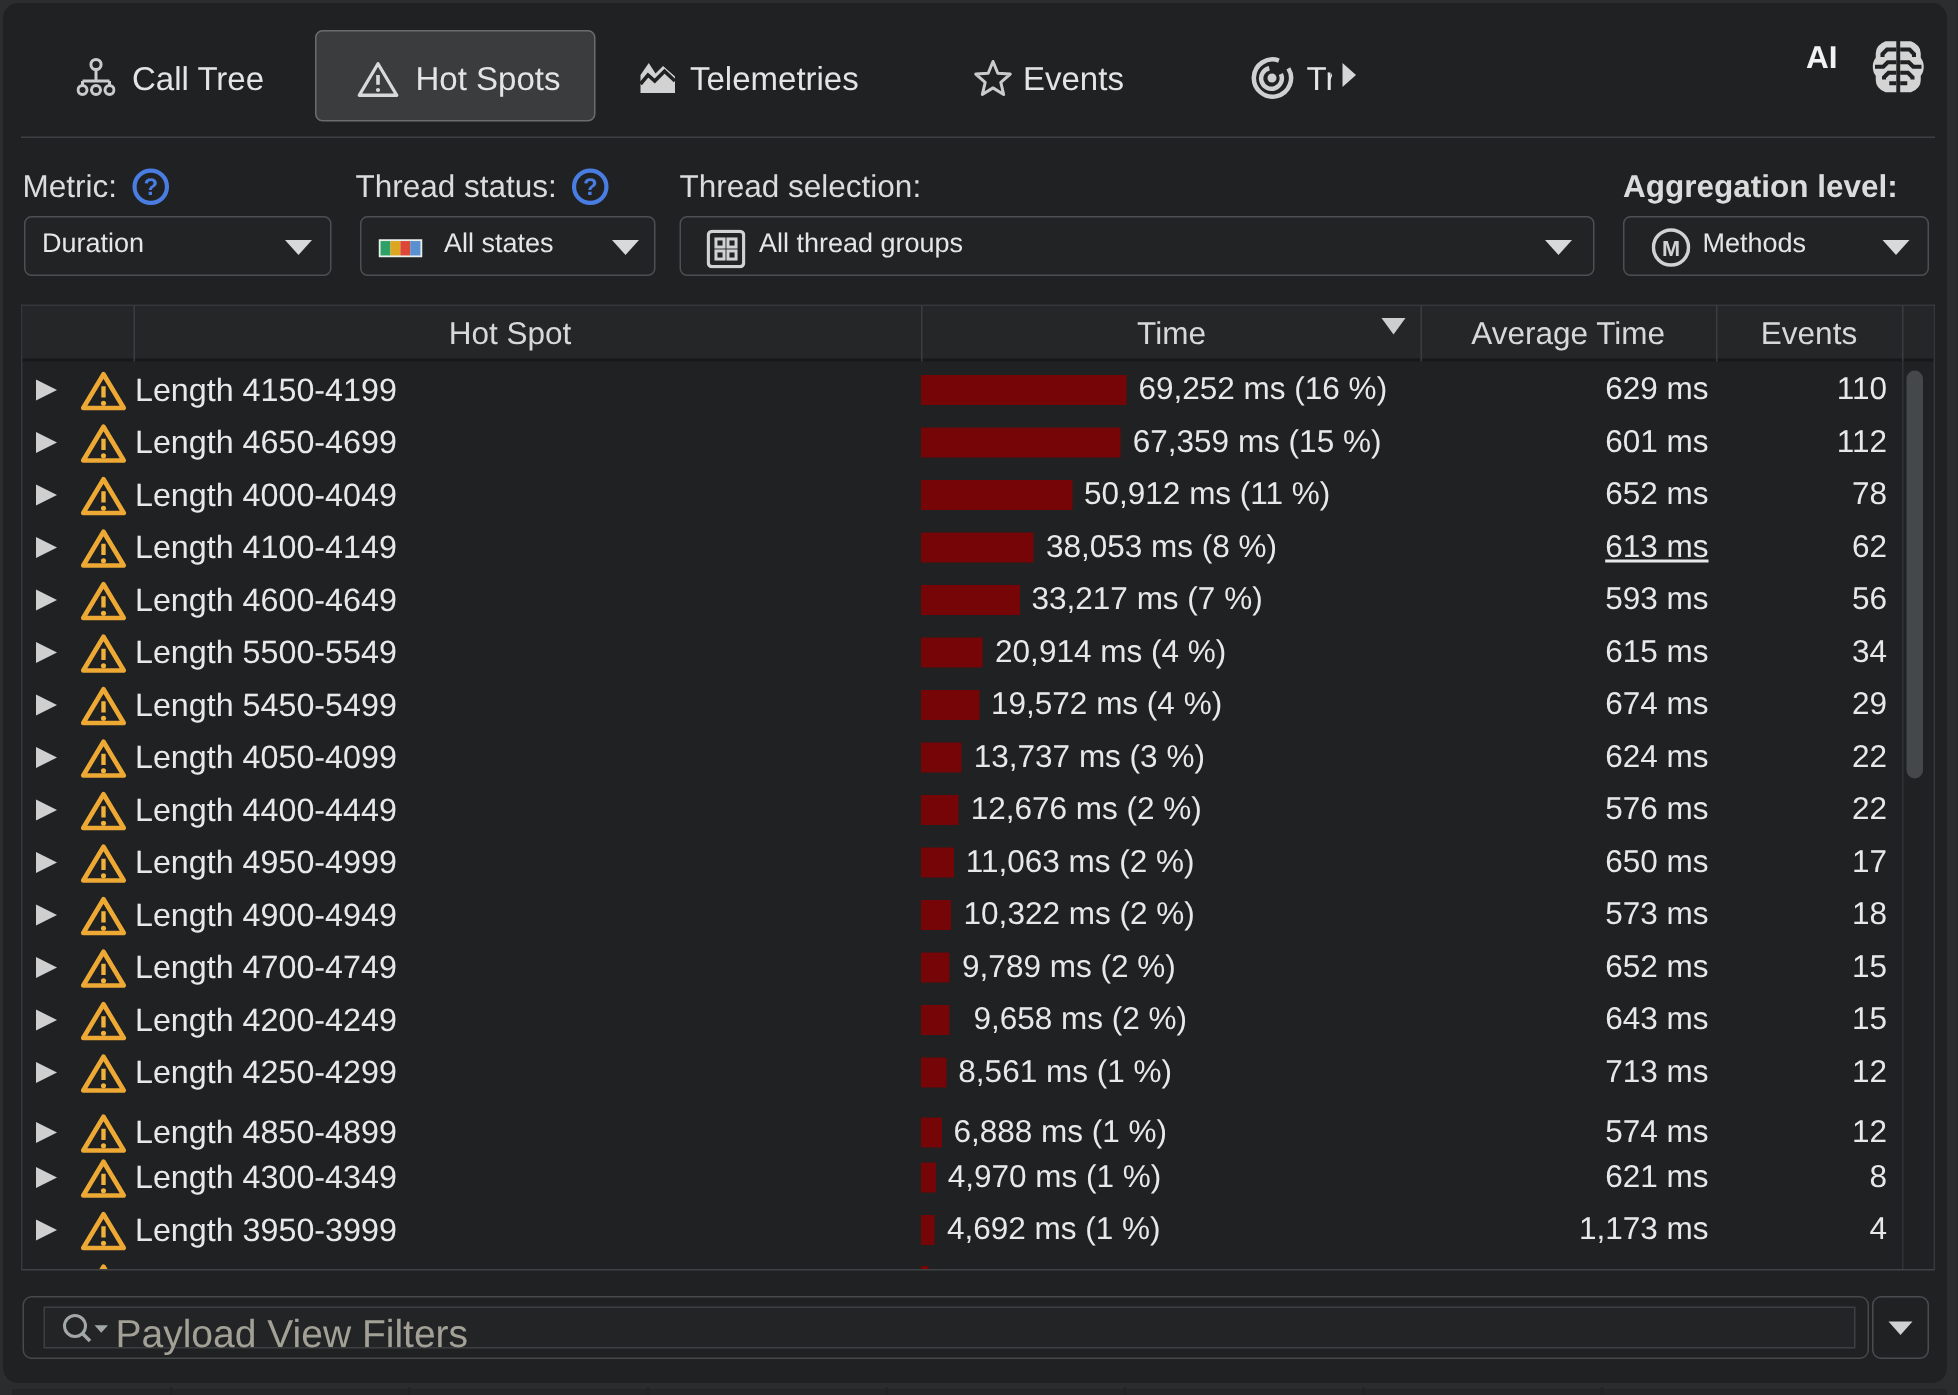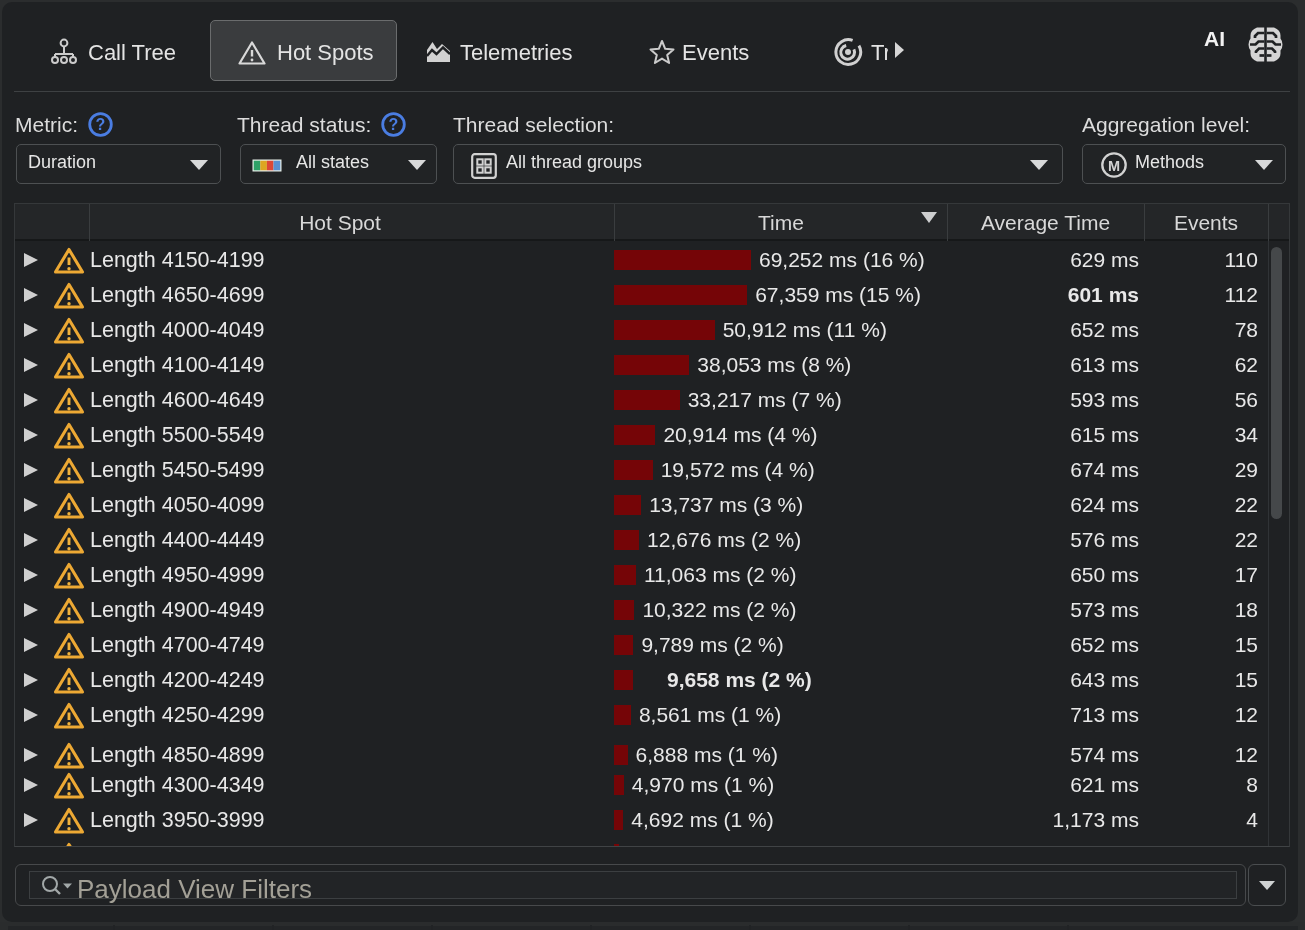--- a/index.html
+++ b/index.html
@@ -101,21 +101,21 @@
 <svg class="abs" style="left:88px;top:112px;" width="25" height="25" viewBox="0 0 25 25">
   <circle cx="12.5" cy="12.5" r="10.8" fill="none" stroke="#4a7de2" stroke-width="2.8"></circle>
   <text x="12.5" y="18.2" font-size="16" font-weight="bold" fill="#4a7de2" text-anchor="middle" font-family="Liberation Sans">?</text>
 </svg>
 <div class="abs lbl" style="left:237px;top:113px;">Thread status:</div>
 <svg class="abs" style="left:381px;top:112px;" width="25" height="25" viewBox="0 0 25 25">
   <circle cx="12.5" cy="12.5" r="10.8" fill="none" stroke="#4a7de2" stroke-width="2.8"></circle>
   <text x="12.5" y="18.2" font-size="16" font-weight="bold" fill="#4a7de2" text-anchor="middle" font-family="Liberation Sans">?</text>
 </svg>
 <div class="abs lbl" style="left:453px;top:113px;">Thread selection:</div>
-<div class="abs lbl" style="left:1082px;top:113px;">Aggregation level:</div>
+<div class="abs lbl" style="left:1082px;top:113px;font-weight:bold;">Aggregation level:</div>
 
 <div class="dd" style="left:16px;width:205px;">
   <div class="ddtext" style="left:11px;">Duration</div>
   <div class="caret" style="right:12px;"></div>
 </div>
 
 <div class="dd" style="left:240px;width:197px;padding-left:40px;">
   <svg class="abs" style="left:11px;top:14px;" width="30" height="13" viewBox="0 0 30 13">
     <rect x="0.5" y="0.5" width="29" height="12" fill="#e8f0ea"></rect>
     <rect x="1.7" y="1.7" width="6.6" height="9.6" fill="#2ea167"></rect>
@@ -184,21 +184,21 @@
       <div class="row" style="top:74px;">
     <div class="exp"></div>
         <svg class="abs" style="left:36.5px;top:3px;" width="32" height="29" viewBox="0 0 32 29">
   <path d="M16 3.5 L29.5 26 L2.5 26 Z" fill="none" stroke="#eda934" stroke-width="3.1" stroke-linejoin="round"></path>
   <line x1="16" y1="11.5" x2="16" y2="19" stroke="#f0b23c" stroke-width="2.9"></line>
   <circle cx="16" cy="22.8" r="1.7" fill="#f0b23c"></circle>
 </svg>
     <div class="rowlbl">Length 4650-4699</div>
     <div class="bar" style="width:133.2px;"></div>
     <div class="num" style="left:739.2px;">67,359 ms (15 %)</div>
-    <div class="num" style="right:129px;font-weight:bold;">601 ms</div>
+    <div class="num" style="right:129px;">601 ms</div>
     <div class="num" style="right:10px;">112</div>
   </div>
       <div class="row" style="top:109px;padding-left:40px;">
     <div class="exp"></div>
         <svg class="abs" style="left:36.5px;top:3px;" width="32" height="29" viewBox="0 0 32 29">
   <path d="M16 3.5 L29.5 26 L2.5 26 Z" fill="none" stroke="#eda934" stroke-width="3.1" stroke-linejoin="round"></path>
   <line x1="16" y1="11.5" x2="16" y2="19" stroke="#f0b23c" stroke-width="2.9"></line>
   <circle cx="16" cy="22.8" r="1.7" fill="#f0b23c"></circle>
 </svg>
     <div class="rowlbl">Length 4000-4049</div>
@@ -210,21 +210,21 @@
       <div class="row" style="top:144px;">
     <div class="exp"></div>
         <svg class="abs" style="left:36.5px;top:3px;" width="32" height="29" viewBox="0 0 32 29">
   <path d="M16 3.5 L29.5 26 L2.5 26 Z" fill="none" stroke="#eda934" stroke-width="3.1" stroke-linejoin="round"></path>
   <line x1="16" y1="11.5" x2="16" y2="19" stroke="#f0b23c" stroke-width="2.9"></line>
   <circle cx="16" cy="22.8" r="1.7" fill="#f0b23c"></circle>
 </svg>
     <div class="rowlbl">Length 4100-4149</div>
     <div class="bar" style="width:75.3px;"></div>
     <div class="num" style="left:681.3px;">38,053 ms (8 %)</div>
-    <div class="num" style="right:129px;">613 ms</div>
+    <div class="num" style="right:129px;text-decoration:underline;">613 ms</div>
     <div class="num" style="right:10px;">62</div>
   </div>
       <div class="row" style="top:179px;">
     <div class="exp"></div>
         <svg class="abs" style="left:36.5px;top:3px;" width="32" height="29" viewBox="0 0 32 29">
   <path d="M16 3.5 L29.5 26 L2.5 26 Z" fill="none" stroke="#eda934" stroke-width="3.1" stroke-linejoin="round"></path>
   <line x1="16" y1="11.5" x2="16" y2="19" stroke="#f0b23c" stroke-width="2.9"></line>
   <circle cx="16" cy="22.8" r="1.7" fill="#f0b23c"></circle>
 </svg>
     <div class="rowlbl">Length 4600-4649</div>
@@ -326,21 +326,21 @@
   </div>
       <div class="row" style="top:459px;">
     <div class="exp"></div>
         <svg class="abs" style="left:36.5px;top:3px;" width="32" height="29" viewBox="0 0 32 29">
   <path d="M16 3.5 L29.5 26 L2.5 26 Z" fill="none" stroke="#eda934" stroke-width="3.1" stroke-linejoin="round"></path>
   <line x1="16" y1="11.5" x2="16" y2="19" stroke="#f0b23c" stroke-width="2.9"></line>
   <circle cx="16" cy="22.8" r="1.7" fill="#f0b23c"></circle>
 </svg>
     <div class="rowlbl">Length 4200-4249</div>
     <div class="bar" style="width:19.1px;"></div>
-    <div class="num" style="left:651px;font-weight:bold;">9,658 ms (2 %)</div>
+    <div class="num" style="left:633px;">9,658 ms (2 %)</div>
     <div class="num" style="right:129px;">643 ms</div>
     <div class="num" style="right:10px;">15</div>
   </div>
       <div class="row" style="top:494px;">
     <div class="exp"></div>
         <svg class="abs" style="left:36.5px;top:3px;" width="32" height="29" viewBox="0 0 32 29">
   <path d="M16 3.5 L29.5 26 L2.5 26 Z" fill="none" stroke="#eda934" stroke-width="3.1" stroke-linejoin="round"></path>
   <line x1="16" y1="11.5" x2="16" y2="19" stroke="#f0b23c" stroke-width="2.9"></line>
   <circle cx="16" cy="22.8" r="1.7" fill="#f0b23c"></circle>
 </svg>

